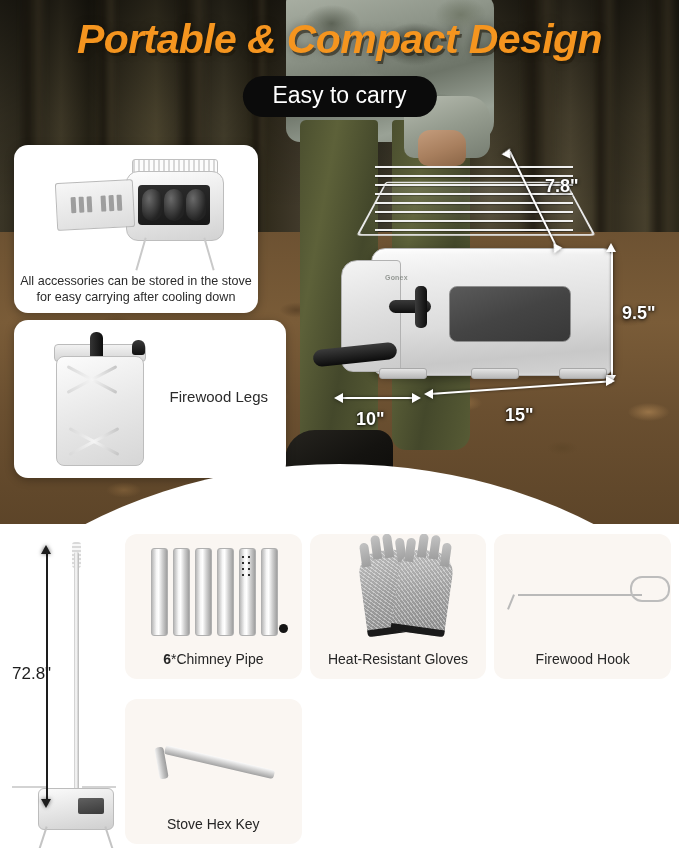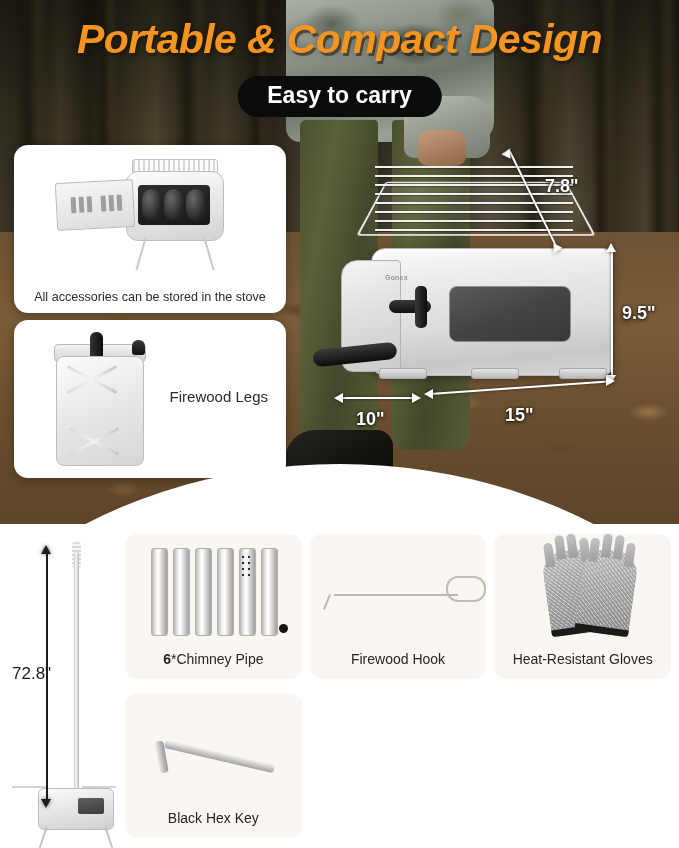--- a/index.html
+++ b/index.html
@@ -236,21 +236,21 @@
   }
 
   
   .callout {
     position: absolute;
     background: #ffffff;
     border-radius: 14px;
     box-shadow: 0 2px 10px rgba(0,0,0,0.3);
     overflow: hidden;
   }
-  #callout-storage { left: 14px; top: 145px; width: 272px; height: 168px; }
+  #callout-storage { left: 14px; top: 145px; width: 244px; height: 168px; }
   #callout-legs    { left: 14px; top: 320px; width: 272px; height: 158px; }
 
   .callout-caption {
     position: absolute;
     left: 0; right: 0; bottom: 8px;
     text-align: center;
     font-size: 12.6px;
     color: #2b2b2b;
     line-height: 1.28;
     padding: 0 6px;
@@ -377,21 +377,21 @@
     text-shadow: 2px 3px 0 rgba(30,22,8,0.55), 0 0 10px rgba(0,0,0,0.35);
     z-index: 6;
   }
   #hero-badge {
     position: absolute;
     left: 50%; top: 76px;
     transform: translateX(-50%);
     background: #0b0b0b;
     color: #ffffff;
     font-size: 23px;
-    font-weight: bold;
+    font-weight: normal;
     padding: 6px 30px 8px 30px;
     border-radius: 24px;
     z-index: 6;
     white-space: nowrap;
   }
 
   
   #accessories {
     position: absolute;
     left: 0; top: 524px;
@@ -460,21 +460,21 @@
   }
 
   
   #acc-grid {
     position: absolute;
     left: 125px; top: 10px;
     width: 546px;
     display: grid;
     grid-template-columns: repeat(3, 1fr);
     grid-template-rows: repeat(2, 145px);
-    gap: 14px 8px;
+    gap: 20px 8px;
   }
   .acc-card {
     position: relative;
     background: #faf6f2;
     border-radius: 12px;
     overflow: hidden;
   }
   .acc-art {
     position: absolute;
     left: 0; right: 0; top: 6px;
@@ -713,20 +713,21 @@
       <div class="mini-vent" style="left:22px;"></div>
       <div class="mini-vent" style="left:30px;"></div>
       <div class="mini-vent" style="left:44px;"></div>
       <div class="mini-vent" style="left:52px;"></div>
       <div class="mini-vent" style="left:60px;"></div>
     </div>
     <div class="mini-leg" style="left:126px; top:92px; transform:rotate(16deg);"></div>
     <div class="mini-leg" style="left:194px; top:92px; transform:rotate(-16deg);"></div>
     <div class="callout-caption">
       <span>All accessories can be stored in the stove</span><br>
+      <span>for easy carrying after cooling down</span>
     </div>
   </div>
 
   <div class="callout" id="callout-legs">
     <div class="fold-top"></div>
     <div class="fold-handle"></div>
     <div class="fold-knob"></div>
     <div class="fold-body"></div>
     <div class="fold-x" style="left:50px; top:58px; transform:rotate(28deg);"></div>
     <div class="fold-x" style="left:50px; top:58px; transform:rotate(-28deg);"></div>
@@ -766,31 +767,20 @@
         <div class="pipe" style="left:48px;"></div>
         <div class="pipe" style="left:70px;"></div>
         <div class="pipe" style="left:92px;"></div>
         <div class="pipe" style="left:114px;"></div>
         <div class="pipe-perf" style="left:115px;"></div>
         <div class="pipe" style="left:136px;"></div>
         <div class="pipe-ball" style="left:154px; top:84px;"></div>
       </div>
       <div class="acc-label">
         <b>6</b><span>*</span><span>Chimney Pipe</span>
-      </div>
-    </div>
-
-    <div class="acc-card">
-      <div class="acc-art">
-        <div class="hook-tip"></div>
-        <div class="hook-shaft"></div>
-        <div class="hook-loop"></div>
-      </div>
-      <div class="acc-label">
-        <b></b><span></span><span>Firewood Hook</span>
       </div>
     </div>
 
     <div class="acc-card">
       <div class="acc-art">
         <div class="glove" style="left:52px; transform:rotate(-8deg);">
           <div class="finger" style="left:4px;"></div>
           <div class="finger" style="left:16px; top:-16px;"></div>
           <div class="finger" style="left:28px; top:-16px;"></div>
           <div class="finger" style="left:40px;"></div>
@@ -802,26 +792,37 @@
           <div class="finger" style="left:28px; top:-16px;"></div>
           <div class="finger" style="left:40px;"></div>
           <div class="glove-cuff" style="bottom:0;"></div>
         </div>
       </div>
       <div class="acc-label">
         <b></b><span></span><span>Heat-Resistant Gloves</span>
       </div>
     </div>
 
+    <div class="acc-card">
+      <div class="acc-art">
+        <div class="hook-tip"></div>
+        <div class="hook-shaft"></div>
+        <div class="hook-loop"></div>
+      </div>
+      <div class="acc-label">
+        <b></b><span></span><span>Firewood Hook</span>
+      </div>
+    </div>
+
 
 
     <div class="acc-card">
       <div class="acc-art">
         <div class="hex-short"></div>
         <div class="hex-long"></div>
       </div>
       <div class="acc-label">
-        <b></b><span></span><span>Black Hex Key</span>
+        <b></b><span></span><span>Stove Hex Key</span>
       </div>
     </div>
 
   </div>
 </div>
 
 </body></html>

